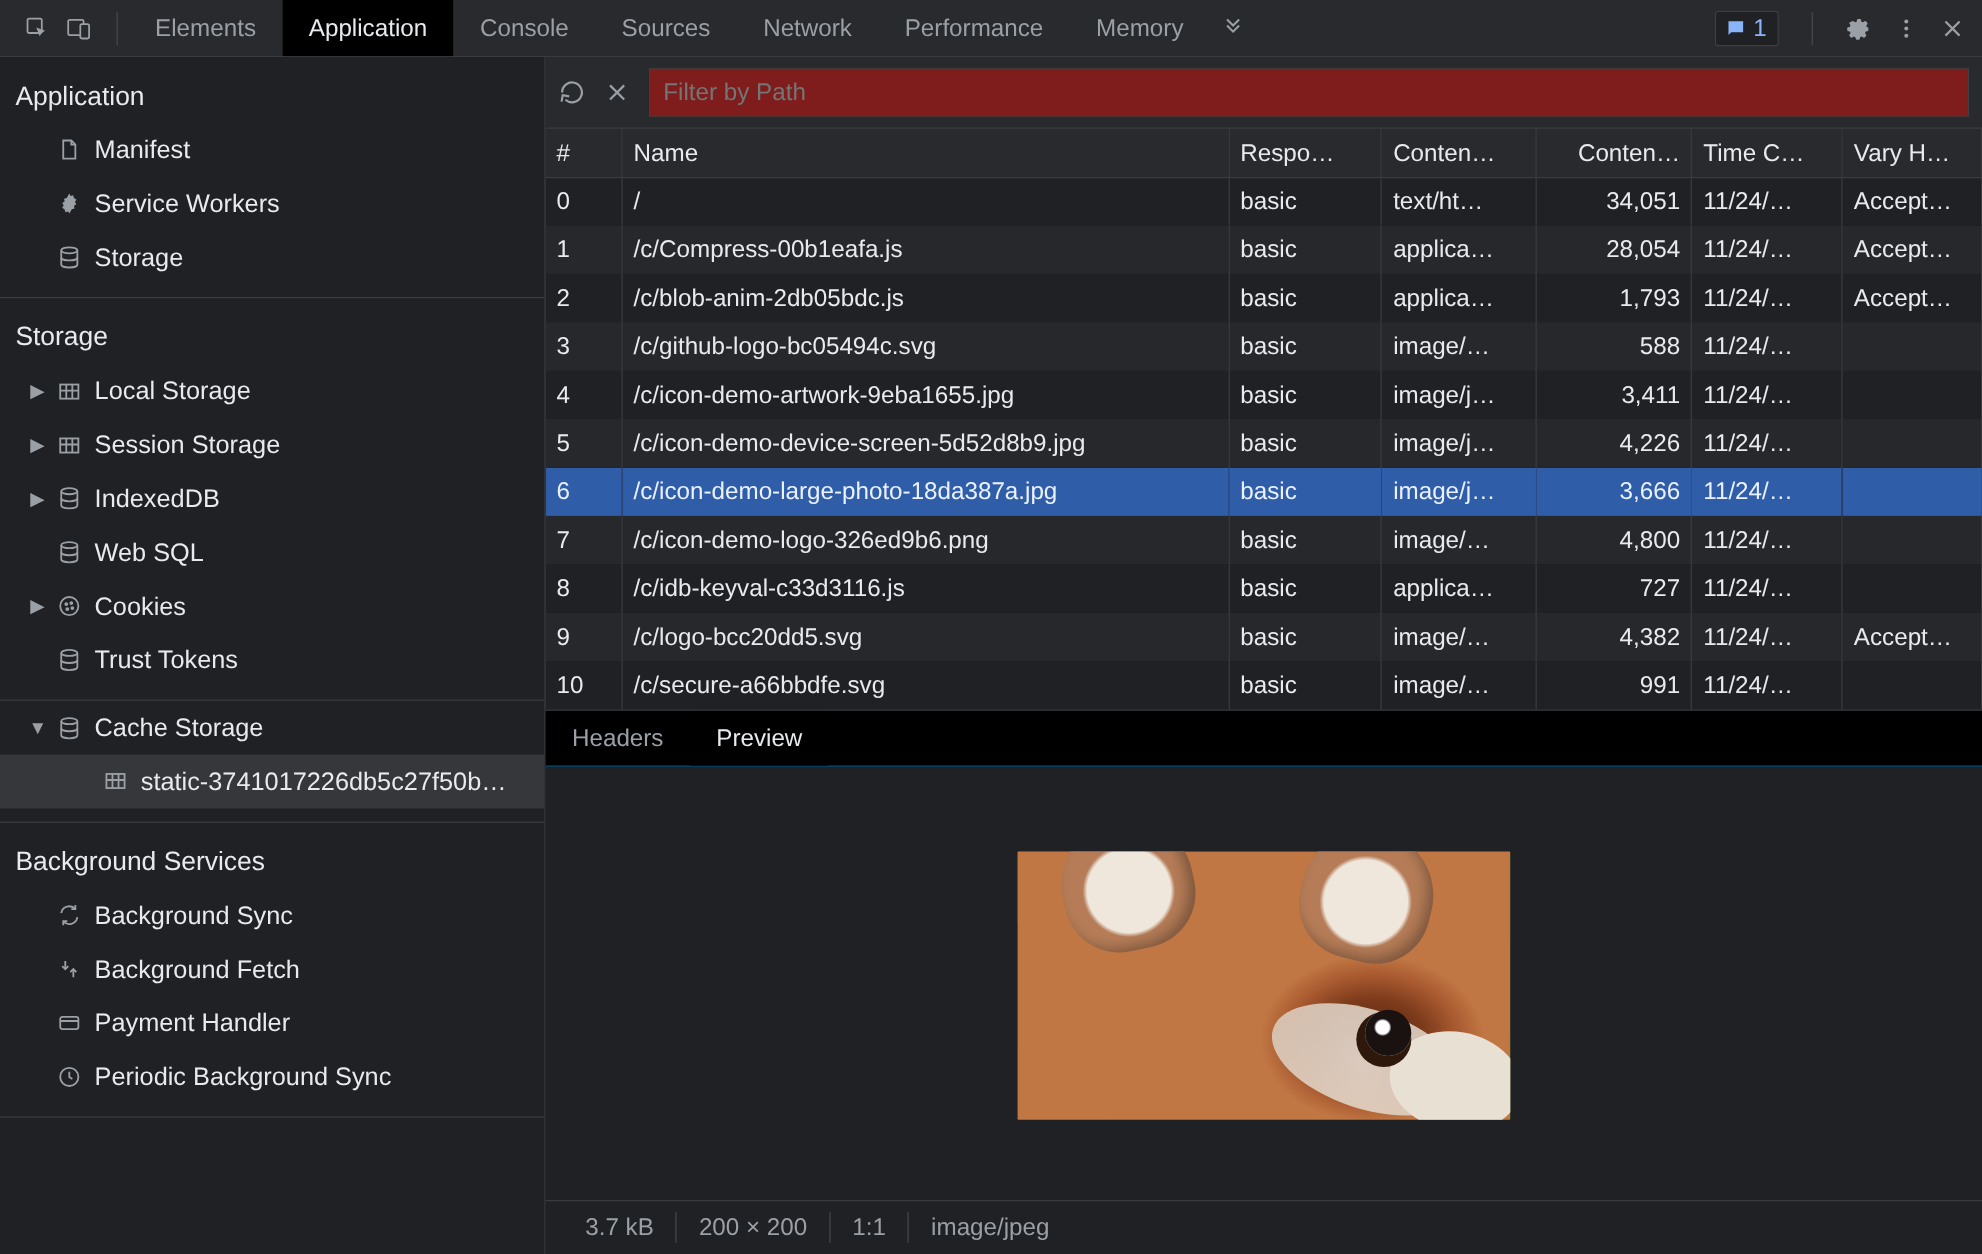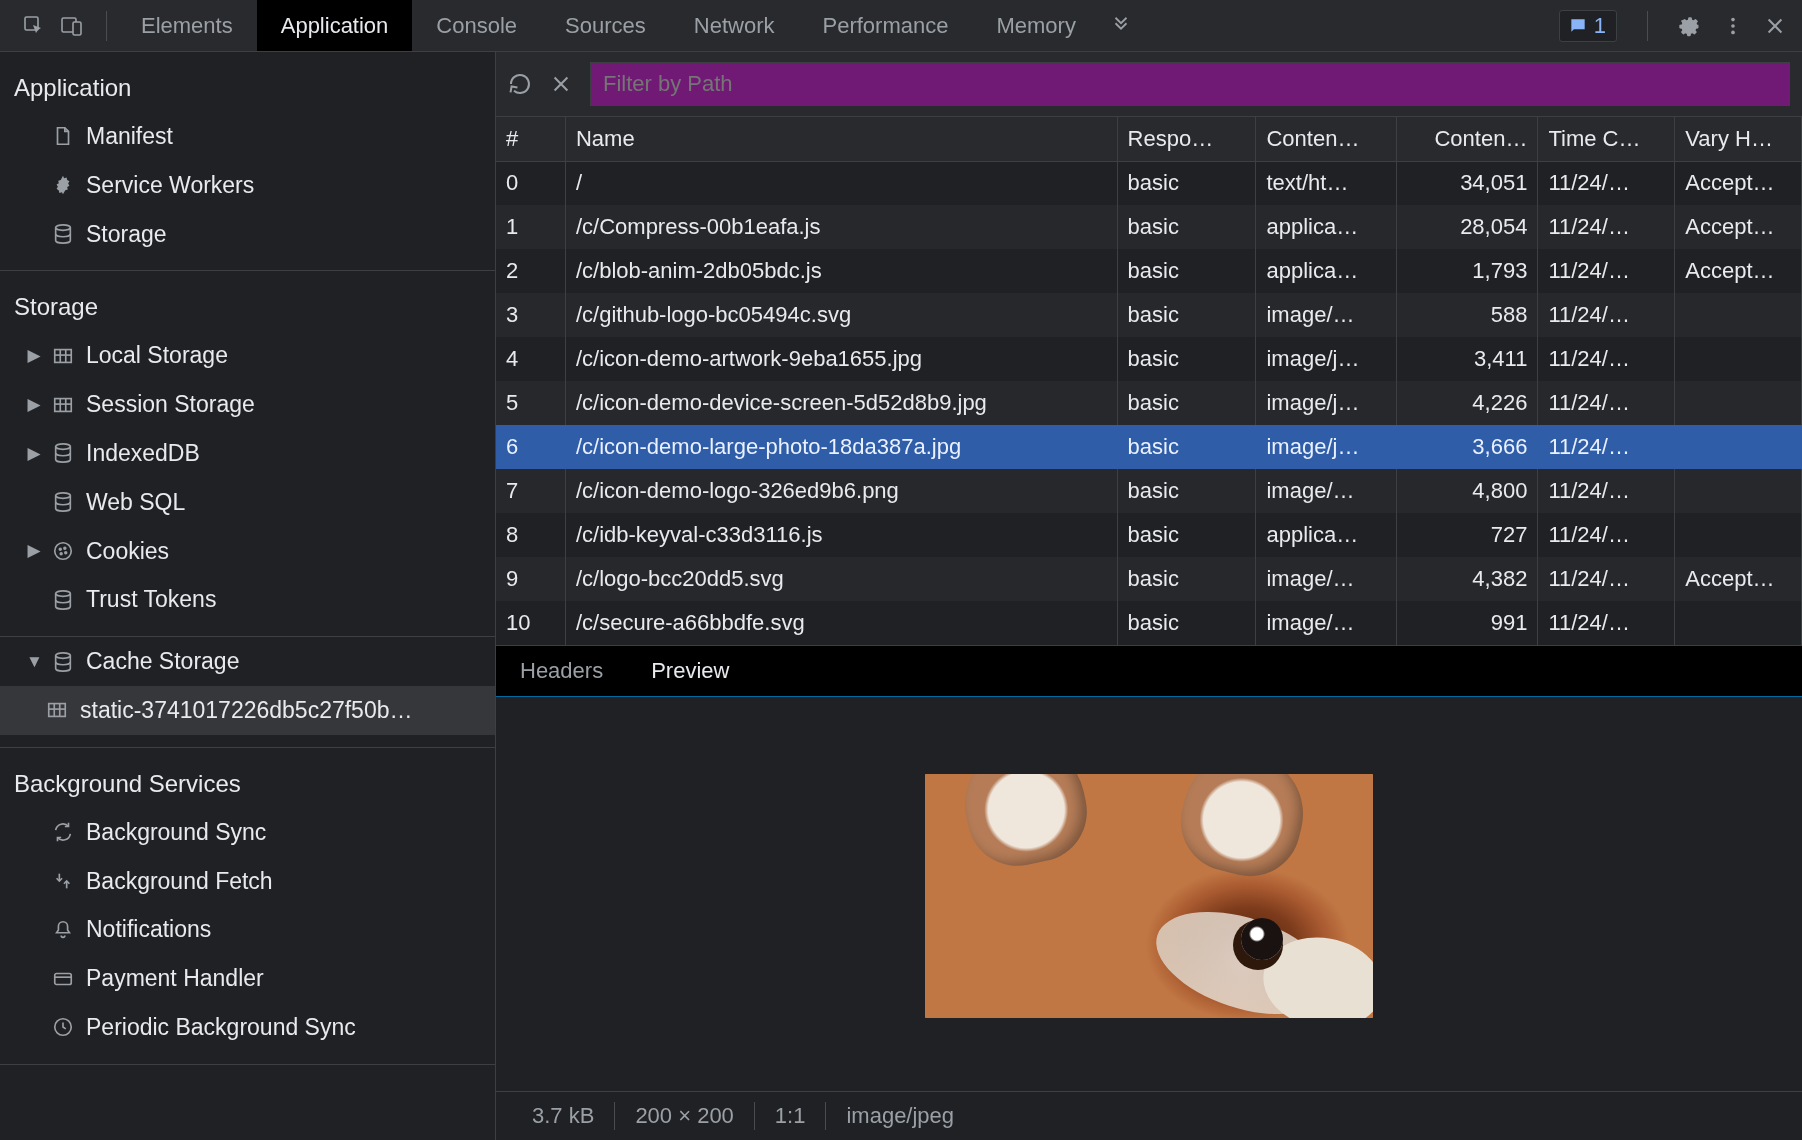--- a/index.html
+++ b/index.html
@@ -52,36 +52,36 @@
   
   .side-section-title {
     padding: 22px 14px 10px 14px;
     color:#e8eaed; font-size:24px;
   }
   .side-item {
     display:flex; align-items:center; gap:10px;
     padding: 6px 10px 6px 50px; color:#e8eaed;
     font-size:23px; cursor:pointer; line-height:1.6;
   }
-  .side-item.sub { padding-left:44px; }
+  .side-item.sub { padding-left:92px; }
   .side-item.sub.selected { background:#36373a; }
   .side-item .arrow {
     width:16px; text-align:center; color:#9aa0a6; margin-left:-24px; margin-right:-2px;
     font-size:17px;
   }
   .side-sep { height:1px; background:#3c4043; margin:12px 0 0 0; }
   .side-item .icon { width:26px; display:flex; justify-content:center; color:#9aa0a6; }
 
   
   .toolbar {
     display:flex; align-items:center; gap:18px; padding:10px 12px;
     border-bottom:1px solid #3c4043; background:#292a2d;
   }
   .filter-input {
-    flex:1; background:#701a75; color:#9aa0a6;
+    flex:1; background:#7f1d1d; color:#9aa0a6;
     border:1px solid #3c4043; padding:8px 12px; font-size:22px;
     outline:none;
   }
 
   
   .table-wrap { position:relative; overflow:hidden; border-bottom:1px solid #3c4043; }
   table { border-collapse:collapse; width:100%; table-layout:fixed; }
   th, td {
     border-right:1px solid #3c4043; padding:6px 10px; text-align:left;
     white-space:nowrap; overflow:hidden; text-overflow:ellipsis; font-size:22px;
@@ -382,29 +382,20 @@
             <path d="M5 9l3 3 3-3"></path>
             <path d="M16 20v-8"></path>
             <path d="M13 15l3-3 3 3"></path>
           </svg>
         </span>
         <span>Background Fetch</span>
       </div>
       <div class="side-item">
         <span class="icon">
           <svg width="22" height="22" viewBox="0 0 24 24" fill="none" stroke="#9aa0a6" stroke-width="1.8">
-            <path d="M12 3a5 5 0 0 0-5 5v4l-2 3h14l-2-3V8a5 5 0 0 0-5-5z"></path>
-            <path d="M10 18a2 2 0 0 0 4 0" fill="none"></path>
-          </svg>
-        </span>
-        <span>Notifications</span>
-      </div>
-      <div class="side-item">
-        <span class="icon">
-          <svg width="22" height="22" viewBox="0 0 24 24" fill="none" stroke="#9aa0a6" stroke-width="1.8">
             <rect x="3" y="6" width="18" height="12" rx="2"></rect>
             <line x1="3" y1="10" x2="21" y2="10"></line>
           </svg>
         </span>
         <span>Payment Handler</span>
       </div>
       <div class="side-item">
         <span class="icon">
           <svg width="22" height="22" viewBox="0 0 24 24" fill="none" stroke="#9aa0a6" stroke-width="1.8">
             <circle cx="12" cy="12" r="9"></circle>

